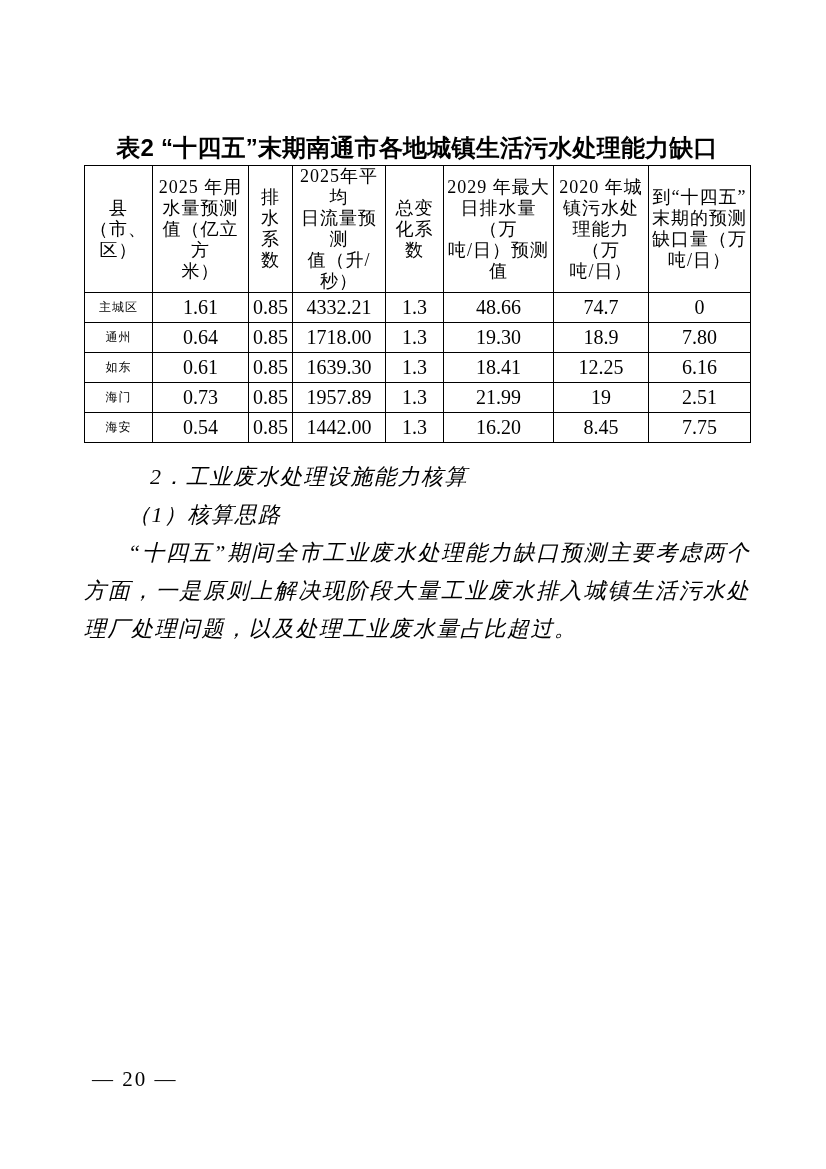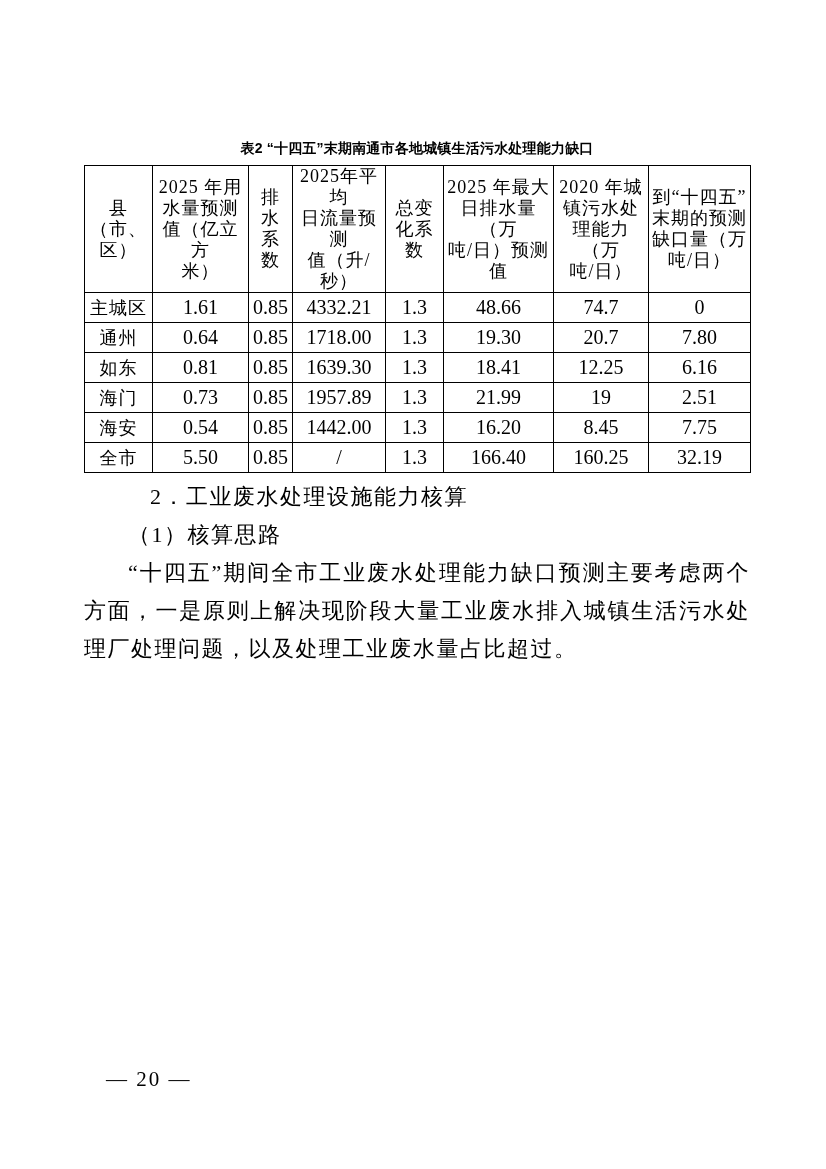--- a/index.html
+++ b/index.html
@@ -6,48 +6,48 @@
   body {
     width: 826px; height: 1169px;
     background: #ffffff; color: #000000;
     font-family: "Liberation Serif", "DejaVu Serif", serif;
     position: relative; overflow: hidden;
   }
   .content { position: absolute; left: 84px; top: 133px; width: 666px; }
 
   .doc-title {
     font-family: "Liberation Sans", "DejaVu Sans", sans-serif;
-    font-weight: 700; font-size: 14px; line-height: 30px;
+    font-weight: 700; font-size: 24px; line-height: 30px;
     text-align: center; letter-spacing: 0.2px;
     margin-bottom: 2px; white-space: nowrap;
   }
 
   table.data { border-collapse: collapse; width: 666px; table-layout: fixed; }
   .data th, .data td {
     border: 1px solid #000; text-align: center; vertical-align: middle;
     font-weight: normal; overflow: hidden;
   }
   .data thead th {
     font-size: 18px; line-height: 21px; letter-spacing: 1px;
     white-space: pre-line; height: 102px; padding: 0 1px;
   }
   .data tbody td { font-size: 20px; height: 29px; padding: 0; }
-  .data tbody td.rowlabel { font-size: 18px; letter-spacing: 1px; }
+  .data tbody td.rowlabel { font-size: 12px; letter-spacing: 1px; }
 
   .body-text {
-    margin-top: 5px; font-size: 22px; line-height: 38px;
-    text-align: justify; letter-spacing: 1.5px;
+    margin-top: 15px; font-size: 22px; line-height: 38px;
+    text-align: justify; letter-spacing: 1.5px; font-style: italic;
   }
   .body-text p { margin: 0 0 7px 0; text-indent: 2em; }
   .body-text p.sec { text-indent: 3em; margin-bottom: 0; }
   .body-text p.sub { text-indent: 2em; margin-bottom: 0; }
   .body-text p:last-child { margin-bottom: 0; }
 
   .page-number {
-    position: absolute; left: 106px; top: 1064px;
+    position: absolute; left: 92px; top: 1064px;
     font-size: 21px; line-height: 30px; letter-spacing: 2px;
   }
 </style>
 </head>
 <body>
 
 <div class="page">
   <div class="content">
 
     <div class="doc-title">表2 “十四五”末期南通市各地城镇生活污水处理能力缺口</div>
@@ -74,21 +74,21 @@
           <th>排
 水
 系
 数</th>
           <th>2025年平均
 日流量预测
 值（升/秒）</th>
           <th>总变
 化系
 数</th>
-          <th>2025 年最大
+          <th>2029 年最大
 日排水量（万
 吨/日）预测
 值</th>
           <th>2020 年城
 镇污水处
 理能力（万
 吨/日）</th>
           <th>到“十四五”
 末期的预测
 缺口量（万
@@ -106,26 +106,26 @@
           <td>74.7</td>
           <td>0</td>
         </tr>
         <tr>
           <td class="rowlabel">通州</td>
           <td>0.64</td>
           <td>0.85</td>
           <td>1718.00</td>
           <td>1.3</td>
           <td>19.30</td>
-          <td>20.7</td>
+          <td>18.9</td>
           <td>7.80</td>
         </tr>
         <tr>
           <td class="rowlabel">如东</td>
-          <td>0.81</td>
+          <td>0.61</td>
           <td>0.85</td>
           <td>1639.30</td>
           <td>1.3</td>
           <td>18.41</td>
           <td>12.25</td>
           <td>6.16</td>
         </tr>
         <tr>
           <td class="rowlabel">海门</td>
           <td>0.73</td>
@@ -139,30 +139,20 @@
         <tr>
           <td class="rowlabel">海安</td>
           <td>0.54</td>
           <td>0.85</td>
           <td>1442.00</td>
           <td>1.3</td>
           <td>16.20</td>
           <td>8.45</td>
           <td>7.75</td>
         </tr>
-        <tr>
-          <td class="rowlabel">全市</td>
-          <td>5.50</td>
-          <td>0.85</td>
-          <td>/</td>
-          <td>1.3</td>
-          <td>166.40</td>
-          <td>160.25</td>
-          <td>32.19</td>
-        </tr>
       </tbody>
     </table>
 
     <div class="body-text">
       <p class="sec">2．工业废水处理设施能力核算</p>
       <p class="sub">（1）核算思路</p>
       <p>“十四五”期间全市工业废水处理能力缺口预测主要考虑两个方面，一是原则上解决现阶段大量工业废水排入城镇生活污水处理厂处理问题，以及处理工业废水量占比超过。</p>
     </div>
 
   </div>

